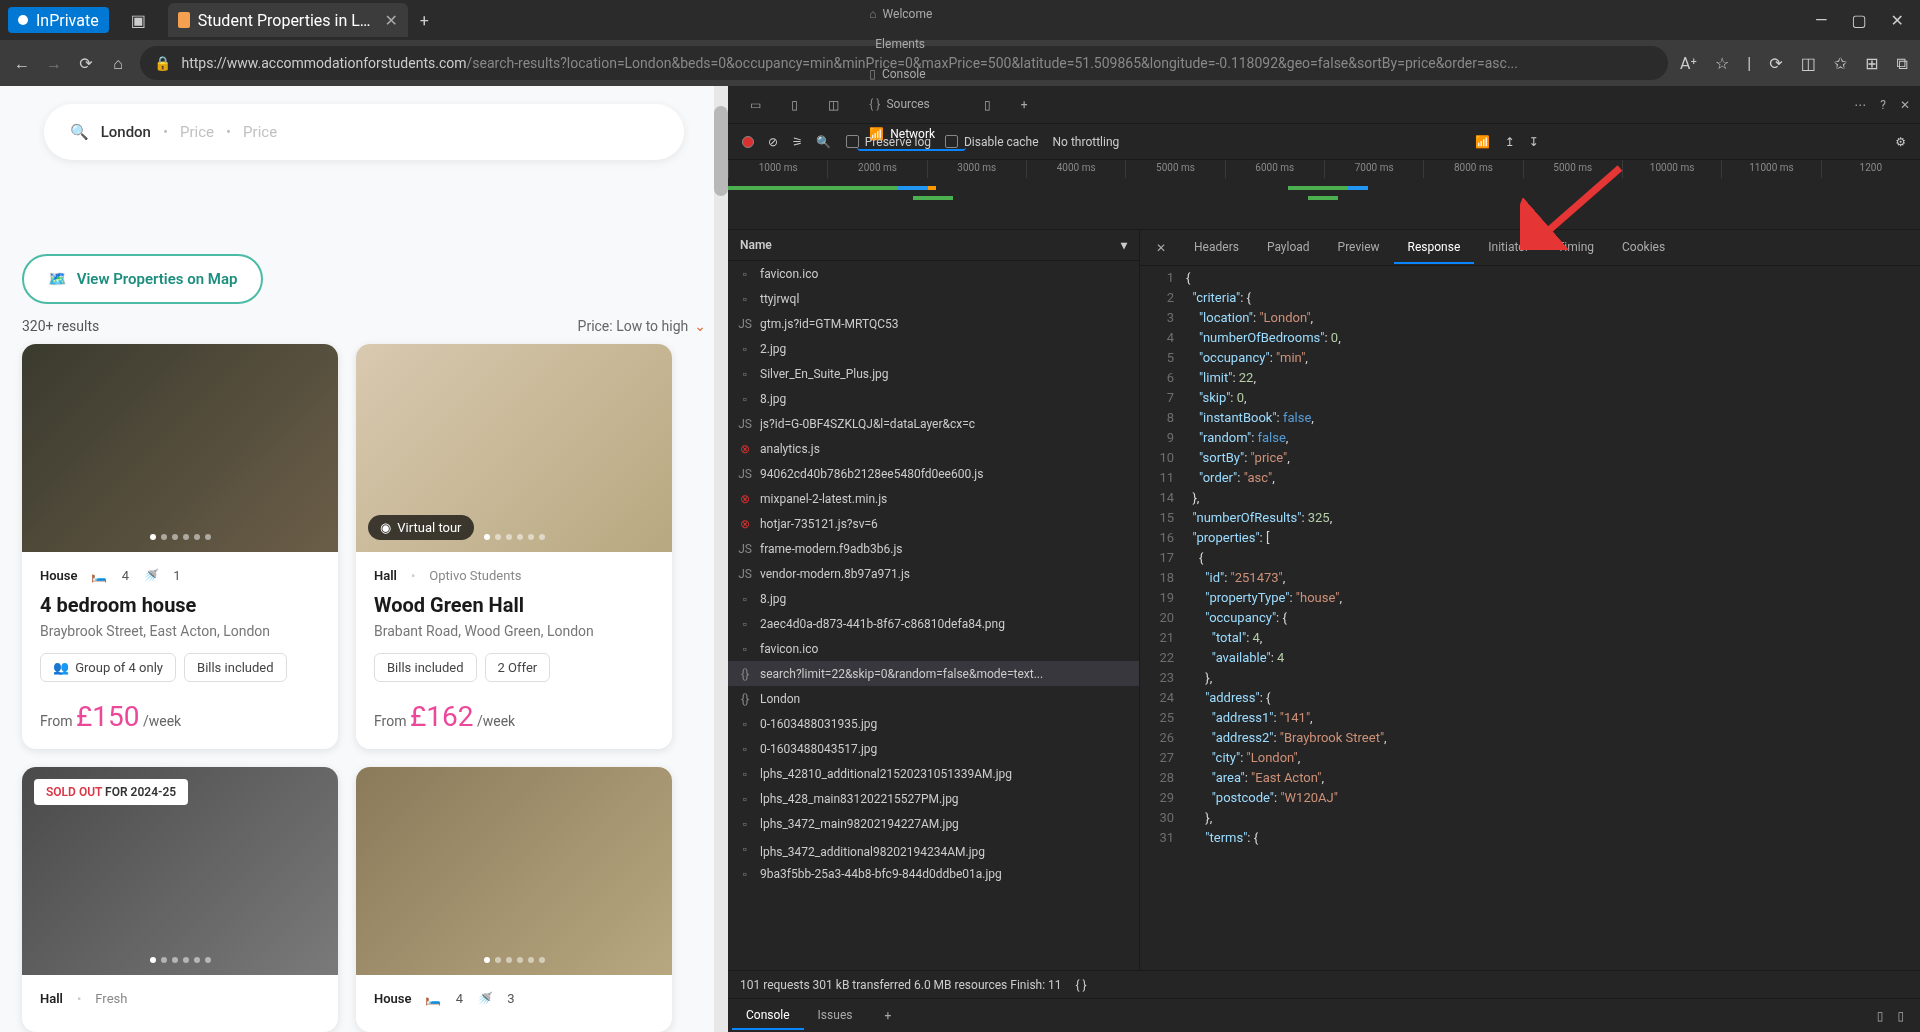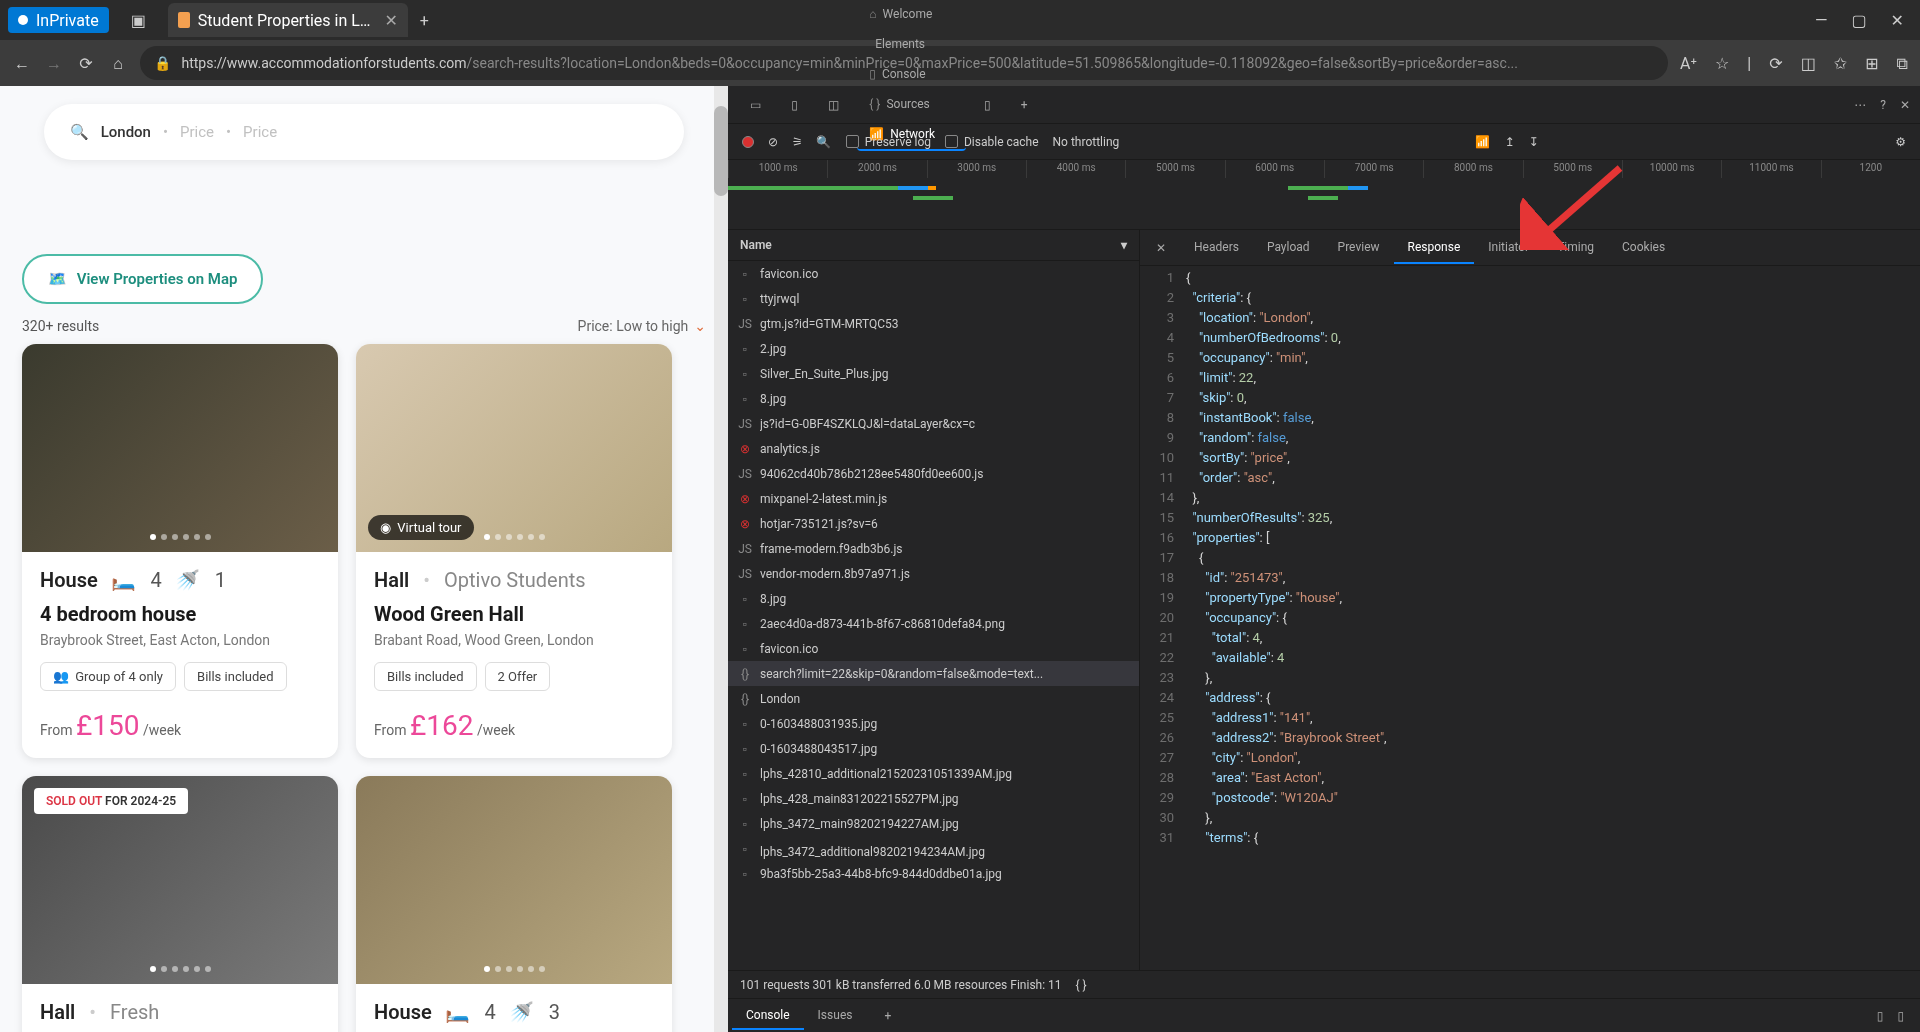--- a/index.html
+++ b/index.html
@@ -38,21 +38,21 @@
 .card { width: 316px; background: #fff; border-radius: 14px; overflow: hidden; box-shadow: 0 2px 8px rgba(0,0,0,0.1); }
 .card .photo { height: 208px; background: linear-gradient(135deg,#3a3a2e,#6b5e48); position: relative; display: flex; align-items: flex-end; justify-content: center; }
 .card .photo.light { background: linear-gradient(135deg,#d8c9b0,#b8a880); }
 .dots { position: absolute; bottom: 12px; display: flex; gap: 5px; }
 .dot { width: 6px; height: 6px; background: rgba(255,255,255,0.5); border-radius: 50%; }
 .dot.active { background: #fff; }
 .vtour { position: absolute; left: 12px; bottom: 12px; background: rgba(0,0,0,0.7); color: #fff; border-radius: 16px; padding: 5px 12px; font-size: 13px; display: flex; align-items: center; gap: 6px; }
 .sold { position: absolute; left: 12px; top: 12px; background: #fff; color: #333; border-radius: 4px; padding: 6px 12px; font-size: 12px; font-weight: 600; }
 .sold .red { color: #dc3545; }
 .meta { padding: 16px 18px; }
-.meta-line1 { display: flex; align-items: center; gap: 14px; color: #555; font-size: 20px; margin-bottom: 10px; }
+.meta-line1 { display: flex; align-items: center; gap: 14px; color: #555; font-size: 13px; margin-bottom: 10px; }
 .meta-line1 .ptype { font-weight: 600; color: #222; }
 .meta-line1 .sep { color: #ccc; }
 .meta-line1 .opname { color: #888; }
 .title { font-size: 20px; font-weight: 700; color: #1a1a1a; margin-bottom: 6px; }
 .addr { font-size: 14px; color: #777; margin-bottom: 14px; }
 .badges { display: flex; gap: 8px; margin-bottom: 18px; }
 .badge { border: 1px solid #ddd; border-radius: 6px; padding: 6px 12px; font-size: 13px; color: #444; display: flex; align-items: center; gap: 6px; }
 .price-row { font-size: 14px; color: #666; }
 .price-row .amt { font-size: 28px; font-weight: 400; color: #ec4899; }
 .vscroll { position: absolute; right: 0; top: 0; width: 14px; height: 100%; background: #e8e8e8; }

